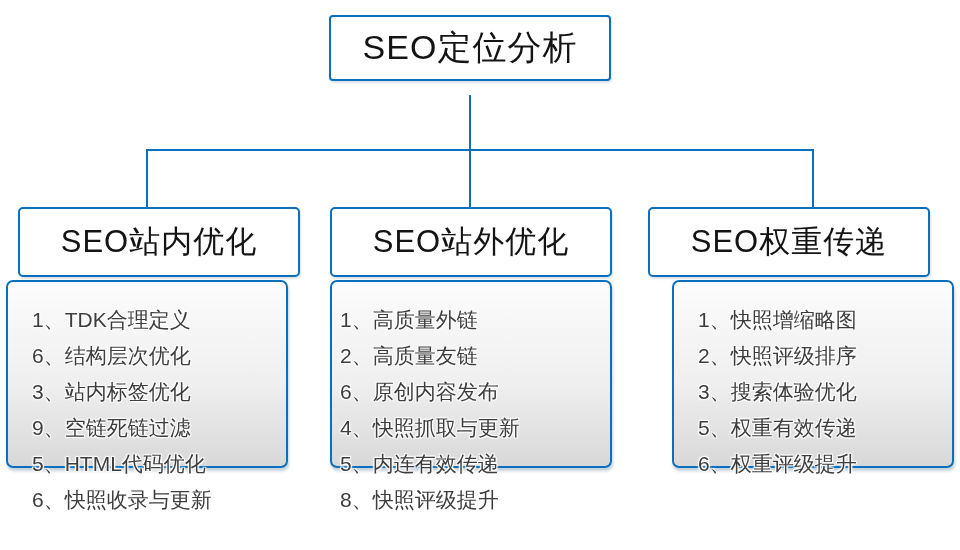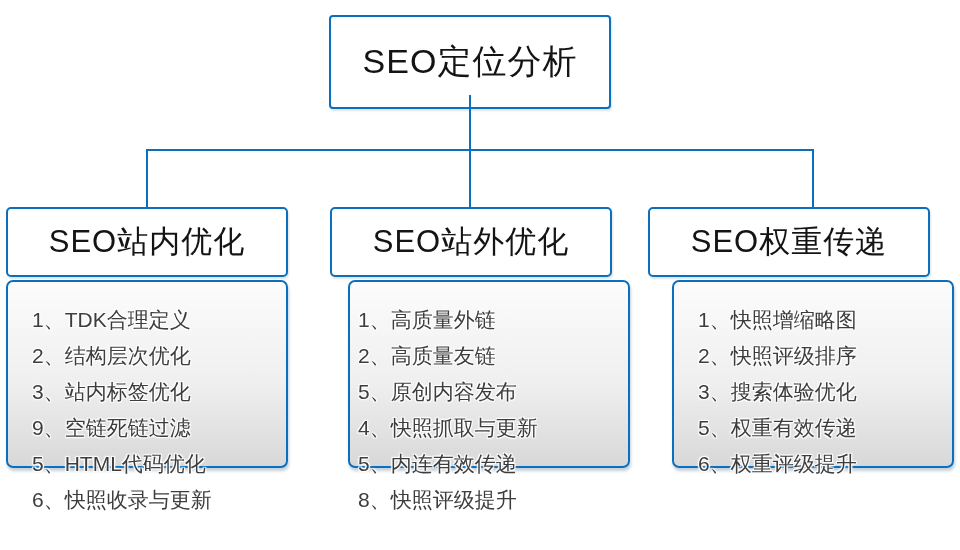--- a/index.html
+++ b/index.html
@@ -20,46 +20,46 @@
     position: absolute;
     box-sizing: border-box;
     background: #ffffff;
     border: 2px solid #0b6fbd;
     display: flex;
     align-items: center;
     justify-content: center;
     box-shadow: 1px 2px 2px rgba(70,100,130,0.18);
   }
   .node.root {
-    left: 329px; top: 15px; width: 282px; height: 94px;
+    left: 329px; top: 15px; width: 282px; height: 66px;
     border-radius: 4px;
   }
   .node.root .title { font-size: 34px; color: #141414; letter-spacing: 1px; }
   .node.header {
     top: 207px; height: 70px; width: 282px;
     border-radius: 5px;
   }
   .node.header .title { font-size: 31px; color: #141414; letter-spacing: 1px; }
-  .header-1 { left: 6px; }
+  .header-1 { left: 18px; }
   .header-2 { left: 330px; text-align: right; }
   .header-3 { left: 648px; }
 
   
   .panel {
     position: absolute;
     box-sizing: border-box;
     top: 280px; height: 188px; width: 282px;
     border: 2px solid #0b6fbd;
     border-radius: 7px;
     background: linear-gradient(180deg, #fcfcfc 0%, #efefef 55%, #d8d8d8 100%);
     box-shadow: 1px 3px 3px rgba(90,120,150,0.35);
     padding: 20px 0 0 24px;
   }
   .panel-1 { left: 6px; }
-  .panel-2 { left: 348px; padding-left: 8px; }
+  .panel-2 { left: 330px; padding-left: 8px; }
   .panel-3 { left: 672px; }
   .item {
     height: 36px;
     line-height: 36px;
     font-size: 21px;
     color: #3d3d3d;
     white-space: nowrap;
     text-shadow: -1px -1px 1px #ffffff, 1px -1px 1px #ffffff,
                  -1px 1px 1px #ffffff, 1px 1px 1px #ffffff,
                  0 0 3px #ffffff;
@@ -91,34 +91,34 @@
   <div class="line h conn-main"></div>
   <div class="line v conn-drop-1"></div>
   <div class="line v conn-drop-2"></div>
   <div class="line v conn-drop-3"></div>
 
   <div class="node header header-1">
     <span class="title">SEO站内优化</span>
   </div>
   <div class="panel panel-1">
     <div class="item">1、TDK合理定义</div>
-    <div class="item">2、结构层次优化</div>
+    <div class="item">6、结构层次优化</div>
     <div class="item">3、站内标签优化</div>
     <div class="item">9、空链死链过滤</div>
     <div class="item">5、HTML代码优化</div>
     <div class="item">6、快照收录与更新</div>
   </div>
 
   <div class="node header header-2">
     <span class="title">SEO站外优化</span>
   </div>
   <div class="panel panel-2">
     <div class="item">1、高质量外链</div>
     <div class="item">2、高质量友链</div>
-    <div class="item">5、原创内容发布</div>
+    <div class="item">6、原创内容发布</div>
     <div class="item">4、快照抓取与更新</div>
     <div class="item">5、内连有效传递</div>
     <div class="item">8、快照评级提升</div>
   </div>
 
   <div class="node header header-3">
     <span class="title">SEO权重传递</span>
   </div>
   <div class="panel panel-3">
     <div class="item">1、快照增缩略图</div>

